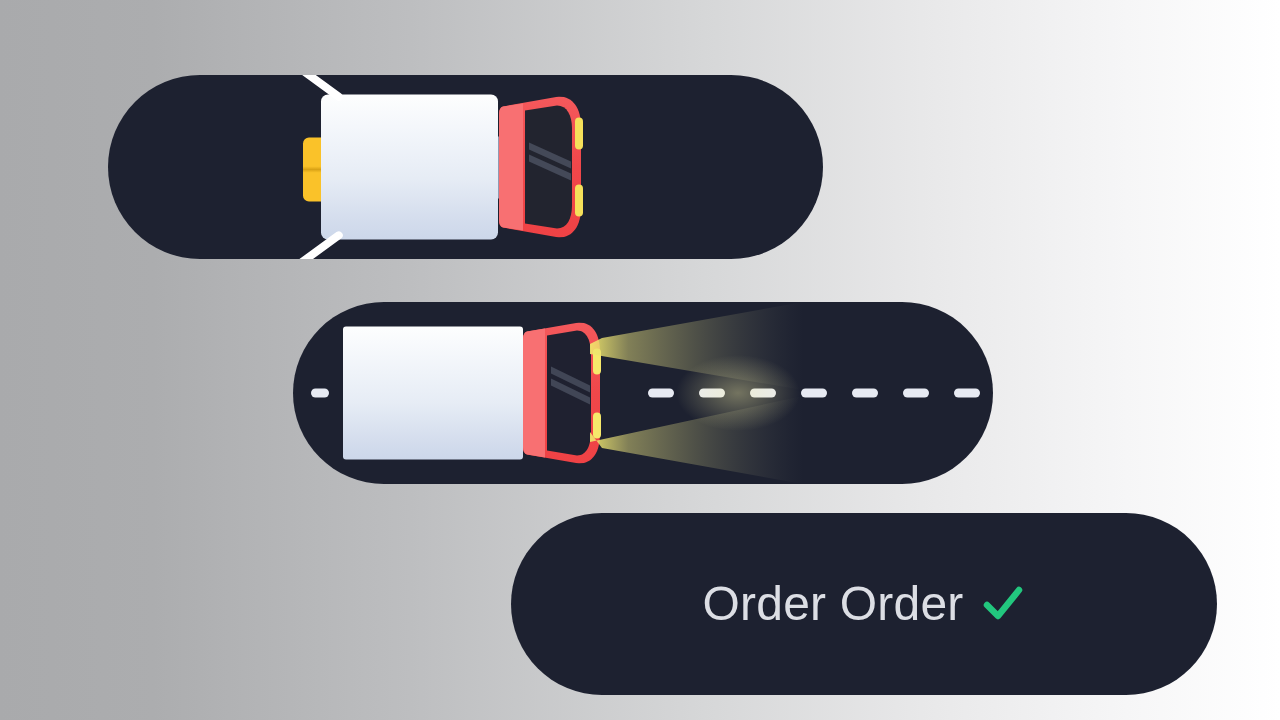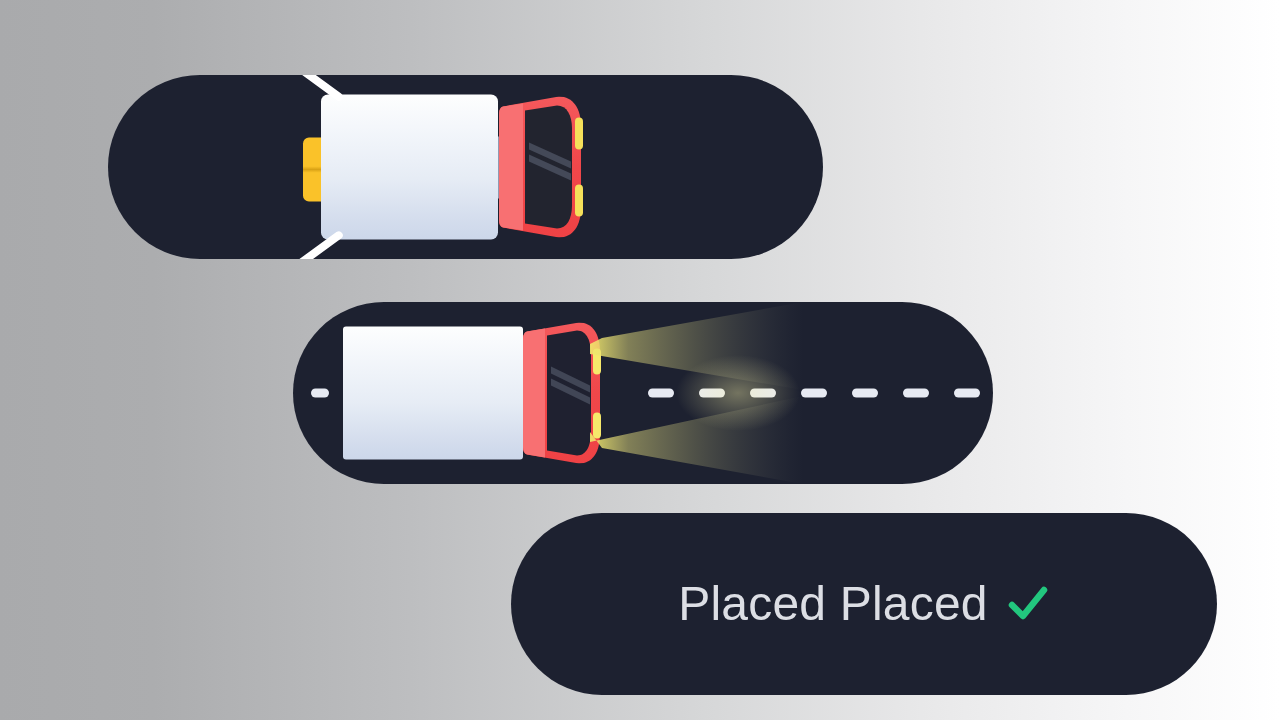--- a/index.html
+++ b/index.html
@@ -251,20 +251,20 @@
           <path d="M4 9 L22 6 L22 135 L4 132 C1 131 0 128 0 124 L0 17 C0 13 1 10 4 9 Z" fill="#f87072"></path>
           <rect x="70" y="26" width="8" height="26" rx="4" fill="#f6e96b"></rect>
           <rect x="70" y="90" width="8" height="26" rx="4" fill="#f6e96b"></rect>
         </svg>
       </div>
     </div>
   </div>
 
   <div class="capsule" id="capsule-3">
     <div class="status-row">
-      <span class="status-text">Placed Placed</span>
+      <span class="status-text">Order Order</span>
       <svg class="status-check" viewBox="0 0 44 44" aria-hidden="true">
         <path d="M6 23 L17 34 L38 8" fill="none" stroke="#22c77e" stroke-width="6.5" stroke-linecap="round" stroke-linejoin="round"></path>
       </svg>
     </div>
   </div>
 
 </div>
 
 </body></html>

